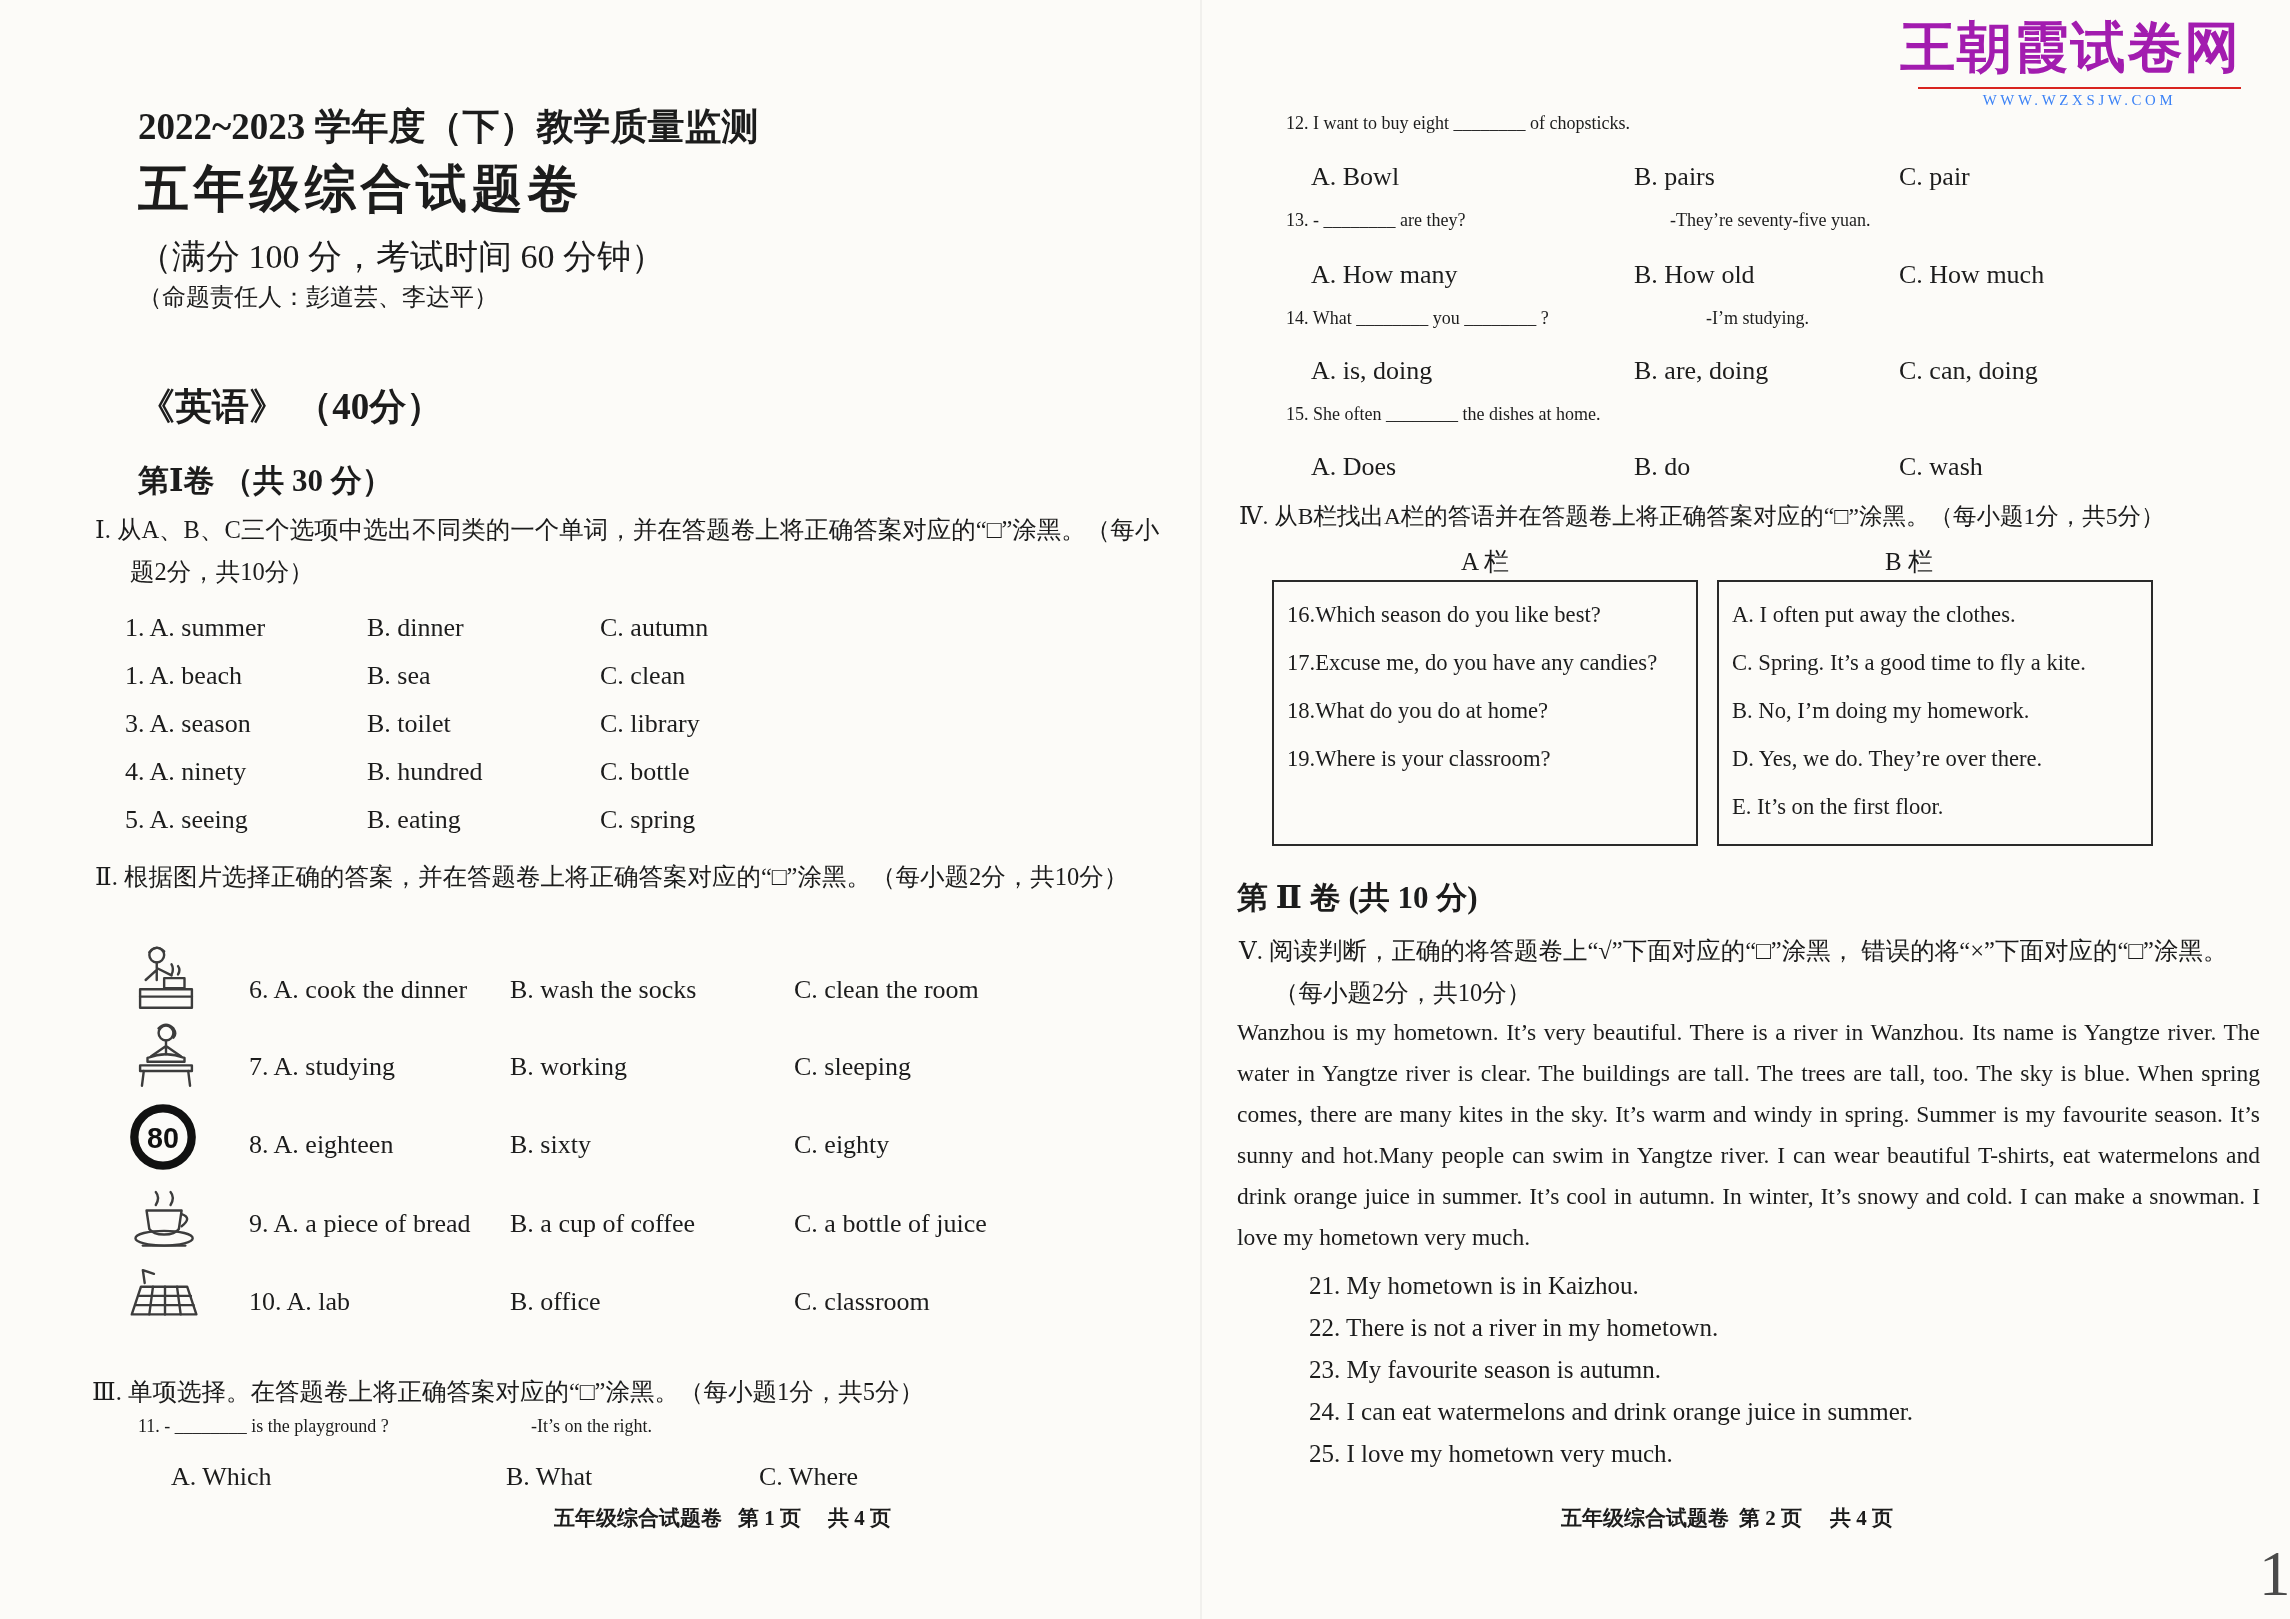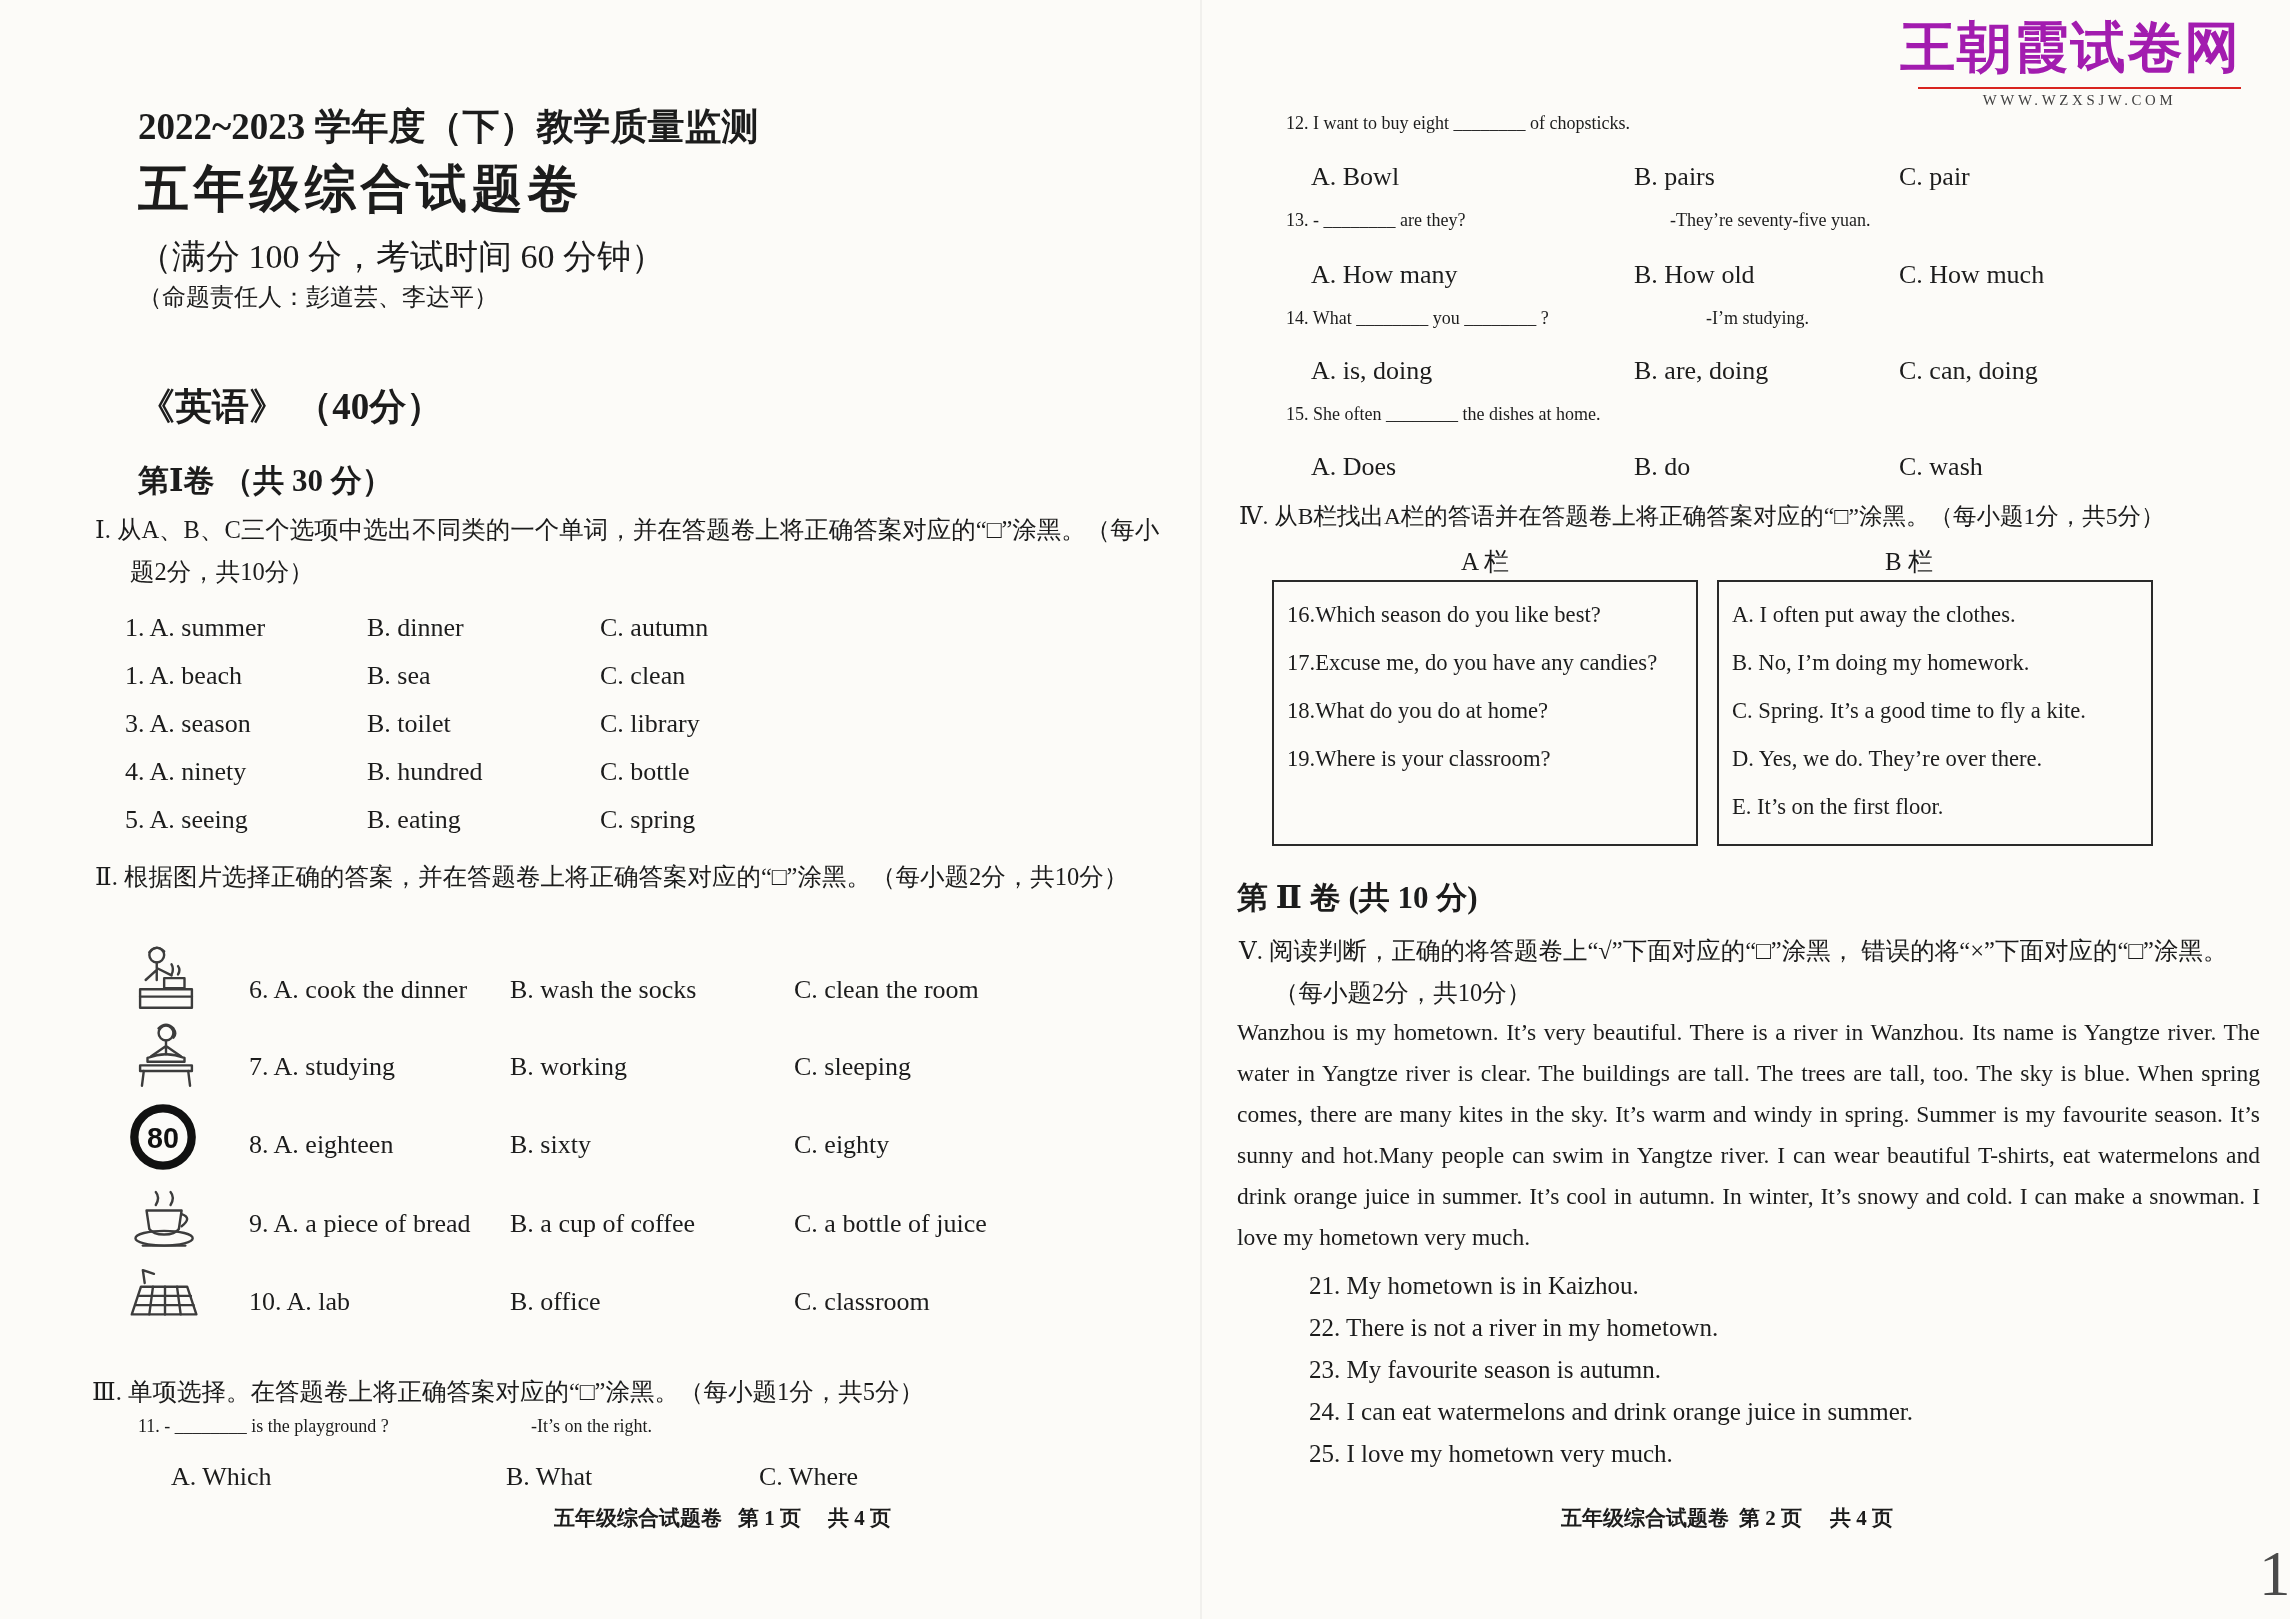--- a/index.html
+++ b/index.html
@@ -12,21 +12,21 @@
   .opt{font-size:26px;white-space:nowrap}
   .stem{font-size:18px;white-space:nowrap}
   .instr{font-size:24.5px;line-height:42px;padding-left:35px;text-indent:-35px}
   .instr1{font-size:24.5px;white-space:nowrap}
   .foot{font-size:21px;font-weight:700;white-space:nowrap}
   .boxitem{font-size:22.6px;line-height:48px;white-space:nowrap}
   .collabel{font-size:25px;font-weight:400;white-space:nowrap}
   .sketch{stroke:#3c3c3c;stroke-width:2.6;fill:none;stroke-linecap:round;stroke-linejoin:round}
   .divider{position:absolute;left:1200px;top:0;width:1.8px;height:1620px;background:rgba(0,0,0,0.045)}
   .logo-name{font-size:55px;font-weight:700;color:#a21caf;letter-spacing:1.8px;white-space:nowrap}
-  .logo-url{font-size:14.8px;color:#404040;letter-spacing:3.7px;text-align:center;margin-top:1.8px;white-space:nowrap}
+  .logo-url{font-size:14.8px;color:#3b82f6;letter-spacing:3.7px;text-align:center;margin-top:1.8px;white-space:nowrap}
 </style>
 </head>
 <body>
 
 <div class="page">
 
   <div class="divider"></div>
 
   <div class="abs" style="left:1918px;top:11px;width:323px">
     <div style="display:flex;align-items:center;justify-content:flex-end;gap:9.2px">
@@ -172,22 +172,22 @@
 
   <div class="abs" style="left:1272px;top:580px;width:426px;height:266px;border:2.8px solid #2a2a2a;padding:9.2px 0 0 13px">
     <div class="boxitem">16.Which season do you like best?</div>
     <div class="boxitem">17.Excuse me, do you have any candies?</div>
     <div class="boxitem">18.What do you do at home?</div>
     <div class="boxitem">19.Where is your classroom?</div>
   </div>
 
   <div class="abs" style="left:1717px;top:580px;width:436px;height:266px;border:2.8px solid #2a2a2a;padding:9.2px 0 0 13px">
     <div class="boxitem">A. I often put away the clothes.</div>
+    <div class="boxitem">C. Spring. It’s a good time to fly a kite.</div>
     <div class="boxitem">B. No, I’m doing my homework.</div>
-    <div class="boxitem">C. Spring. It’s a good time to fly a kite.</div>
     <div class="boxitem">D. Yes, we do. They’re over there.</div>
     <div class="boxitem">E. It’s on the first floor.</div>
   </div>
 
   <div class="abs c b" style="left:1237px;top:877px;width:1006px;font-size:31px">第 Ⅱ 卷 (共 10 分)</div>
 
   <div class="abs instr" style="left:1239px;top:930px;width:1024px">Ⅴ. 阅读判断，正确的将答题卷上“√”下面对应的“□”涂黑， 错误的将“×”下面对应的“□”涂黑。（每小题2分，共10分）</div>
 
   <div class="abs" style="left:1237px;top:1012px;width:1023px">
     <p style="font-size:23.5px;line-height:41px;text-align:justify">Wanzhou is my hometown. It’s very beautiful. There is a river in Wanzhou. Its name is Yangtze river. The water in Yangtze river is clear. The buildings are tall. The trees are tall, too. The sky is blue. When spring comes, there are many kites in the sky. It’s warm and windy in spring. Summer is my favourite season. It’s sunny and hot.Many people can swim in Yangtze river. I can wear beautiful T-shirts, eat watermelons and drink orange juice in summer. It’s cool in autumn. In winter, It’s snowy and cold. I can make a snowman. I love my hometown very much.</p>

